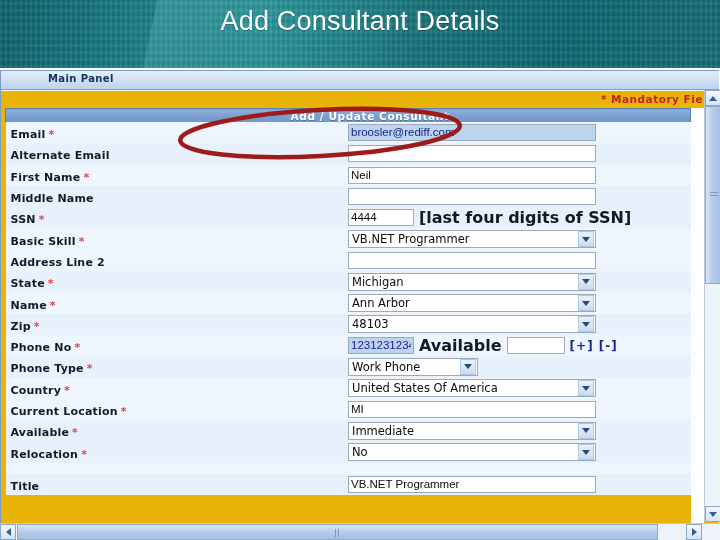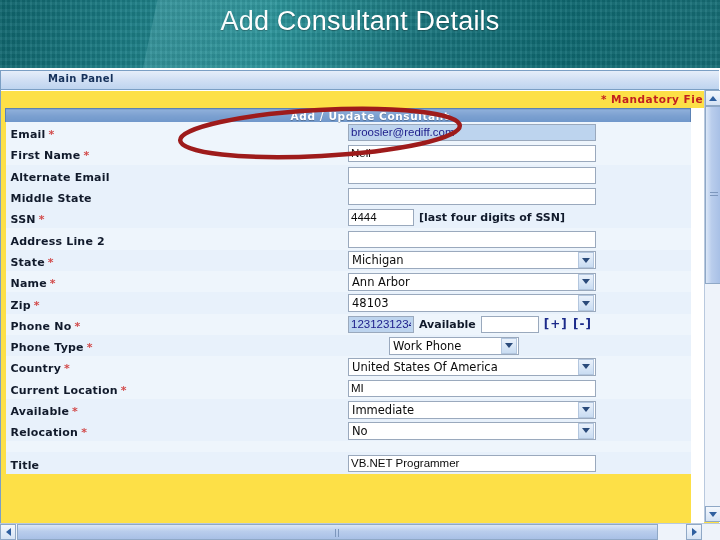--- a/index.html
+++ b/index.html
@@ -41,21 +41,21 @@
     position:absolute;left:0;top:0;width:718px;height:19px;
     background:linear-gradient(180deg,#e6eefa 0%,#cfdef3 55%,#bed4ef 100%);
     border-bottom:1px solid #7b9fc4;box-sizing:border-box;
   }
   .panel-head span{
     position:absolute;left:6px;top:2px;font-size:10px;font-weight:bold;color:#16315a;
     letter-spacing:.4px;
     margin-left:41px;
   }
   .panel-body{
-    position:absolute;left:0;top:20px;width:718px;height:449px;background:#fde047;
+    position:absolute;left:0;top:20px;width:718px;height:449px;background:#eab308;
   }
 
   
   .mandatory{
     position:absolute;right:16px;top:2px;font-size:10.5px;font-weight:bold;
     color:#c21f1f;letter-spacing:.5px;white-space:nowrap;
   }
 
   
   .form-wrap{
@@ -95,36 +95,36 @@
   input.ti.wide{width:248px;}
   input.ti.small{width:66px;}
   input.ti.ext{width:58px;}
   input.ti.sel-hl{background:#bdd4ee;color:#1c1c8a;}
 
   .sel{
     position:relative;height:18px;border:1px solid #9aa9bd;background:#ffffff;
     box-sizing:border-box;display:inline-flex;align-items:center;
   }
   .sel.wide{width:248px;}
-  .sel.narrow{width:130px;margin-left:41px;}
+  .sel.narrow{width:130px;}
   .sel-txt{
     font-size:11.5px;color:#0b0b0b;padding-left:3px;white-space:nowrap;overflow:hidden;
     flex:1;
   }
   .sel-arrow{
     width:16px;height:16px;margin-right:1px;flex:0 0 16px;
     background:linear-gradient(180deg,#eaf1fb 0%,#c9dcf2 100%);
     border:1px solid #b3c6de;box-sizing:border-box;
     display:flex;align-items:center;justify-content:center;
   }
   .sel-arrow i{
     display:block;width:0;height:0;border-left:4px solid transparent;
     border-right:4px solid transparent;border-top:5px solid #2a4a7a;
   }
-  .note{font-size:11px;font-weight:bold;color:#111a2b;white-space:nowrap;}
+  .note{font-size:16px;font-weight:bold;color:#111a2b;white-space:nowrap;}
   .plusminus{font-size:12px;font-weight:bold;color:#1b2a8a;letter-spacing:1px;white-space:nowrap;}
 
   .spacer-row{height:11px;background:#eef5fc;}
 
   
   .vscroll{
     position:absolute;right:0;top:90px;width:16px;height:432px;
     background:#f3f6fb;border-left:1px solid #b9c9de;box-sizing:border-box;
   }
   .vs-btn{
@@ -215,50 +215,63 @@
           </tbody>
           <tbody id="rows">
               <tr class="frow alt1">
                 <td class="lbl-cell"><span class="lbl">Email</span><span class="star">*</span></td>
                 <td class="ctl-cell">
                   <div class="ctl-inner">
                     <input type="text" class="ti wide sel-hl" value="broosler@rediff.com" style="">
                   </div>
                 </td>
               </tr>
+              <tr class="frow alt2">
+                <td class="lbl-cell"><span class="lbl">Alternate Email</span></td>
+                <td class="ctl-cell">
+                  <div class="ctl-inner">
+                    <input type="text" class="ti wide" value="" style="">
+                  </div>
+                </td>
+              </tr>
               <tr class="frow alt1">
                 <td class="lbl-cell"><span class="lbl">First Name</span><span class="star">*</span></td>
                 <td class="ctl-cell">
                   <div class="ctl-inner">
                     <input type="text" class="ti wide" value="Neil" style="">
                   </div>
                 </td>
               </tr>
               <tr class="frow alt2">
-                <td class="lbl-cell"><span class="lbl">Alternate Email</span></td>
-                <td class="ctl-cell">
-                  <div class="ctl-inner">
-                    <input type="text" class="ti wide" value="" style="">
-                  </div>
-                </td>
-              </tr>
-              <tr class="frow alt2">
-                <td class="lbl-cell"><span class="lbl">Middle State</span></td>
+                <td class="lbl-cell"><span class="lbl">Middle Name</span></td>
                 <td class="ctl-cell">
                   <div class="ctl-inner">
                     <input type="text" class="ti wide" value="" style="">
                   </div>
                 </td>
               </tr>
               <tr class="frow alt2">
                 <td class="lbl-cell"><span class="lbl">SSN</span><span class="star">*</span></td>
                 <td class="ctl-cell">
                   <div class="ctl-inner">
                     <input type="text" class="ti small" value="4444" style="">
                     <span class="note">[last four digits of SSN]</span>
+                  </div>
+                </td>
+              </tr>
+              <tr class="frow alt1">
+                <td class="lbl-cell"><span class="lbl">Basic Skill</span><span class="star">*</span></td>
+                <td class="ctl-cell">
+                  <div class="ctl-inner">
+                    <div class="sel wide">
+                      <span class="sel-txt">VB.NET Programmer</span>
+                      <span class="sel-arrow">
+                        <i></i>
+                      </span>
+                    </div>
                   </div>
                 </td>
               </tr>
               <tr class="frow alt1">
                 <td class="lbl-cell"><span class="lbl">Address Line 2</span></td>
                 <td class="ctl-cell">
                   <div class="ctl-inner">
                     <input type="text" class="ti wide" value="" style="">
                   </div>
                 </td>

